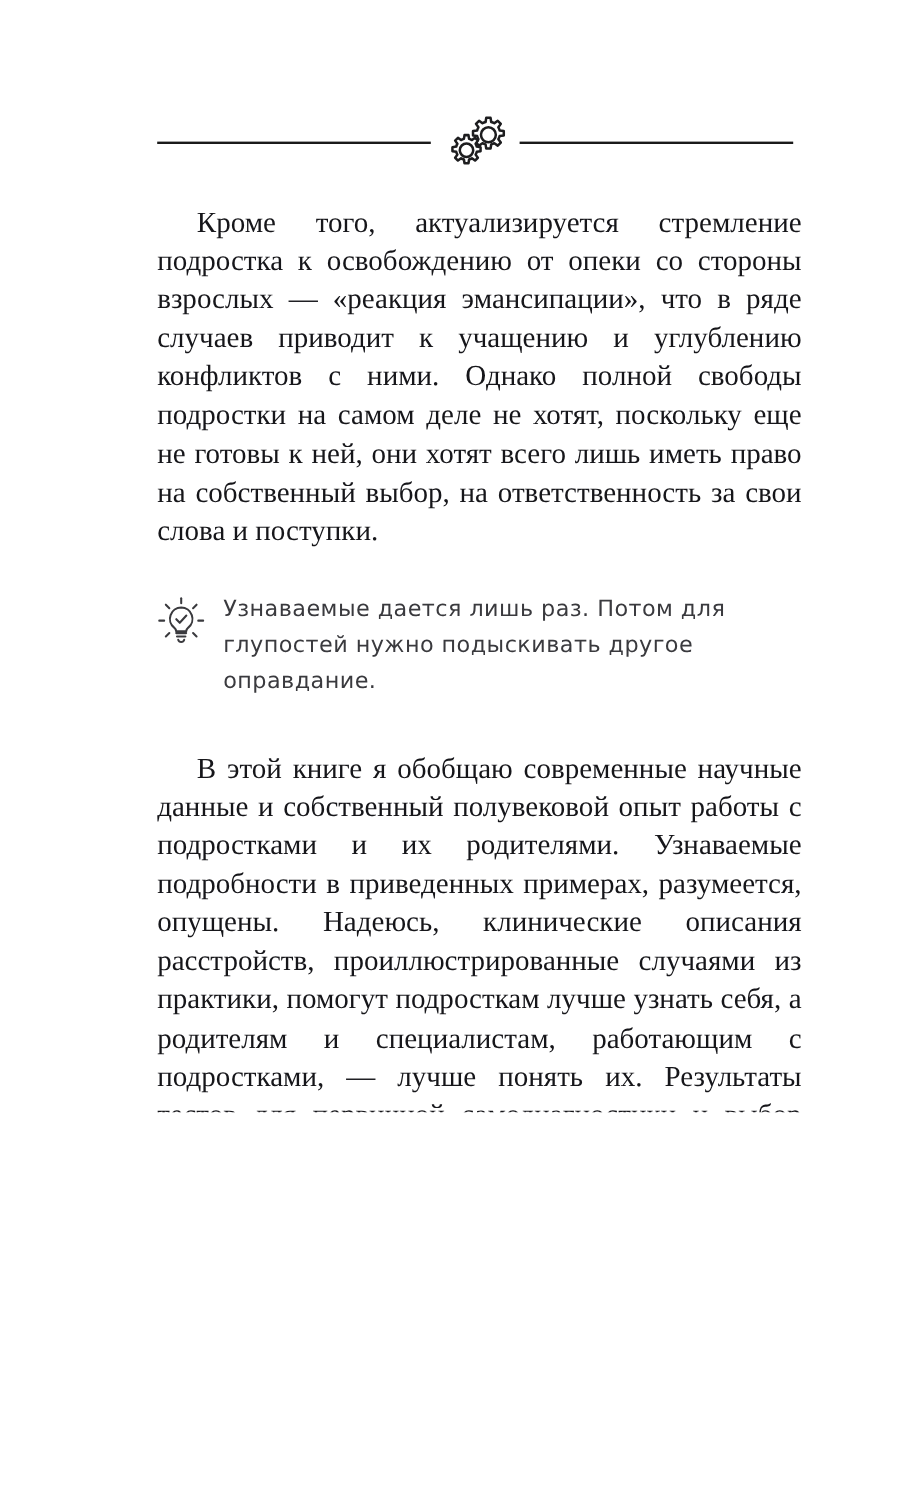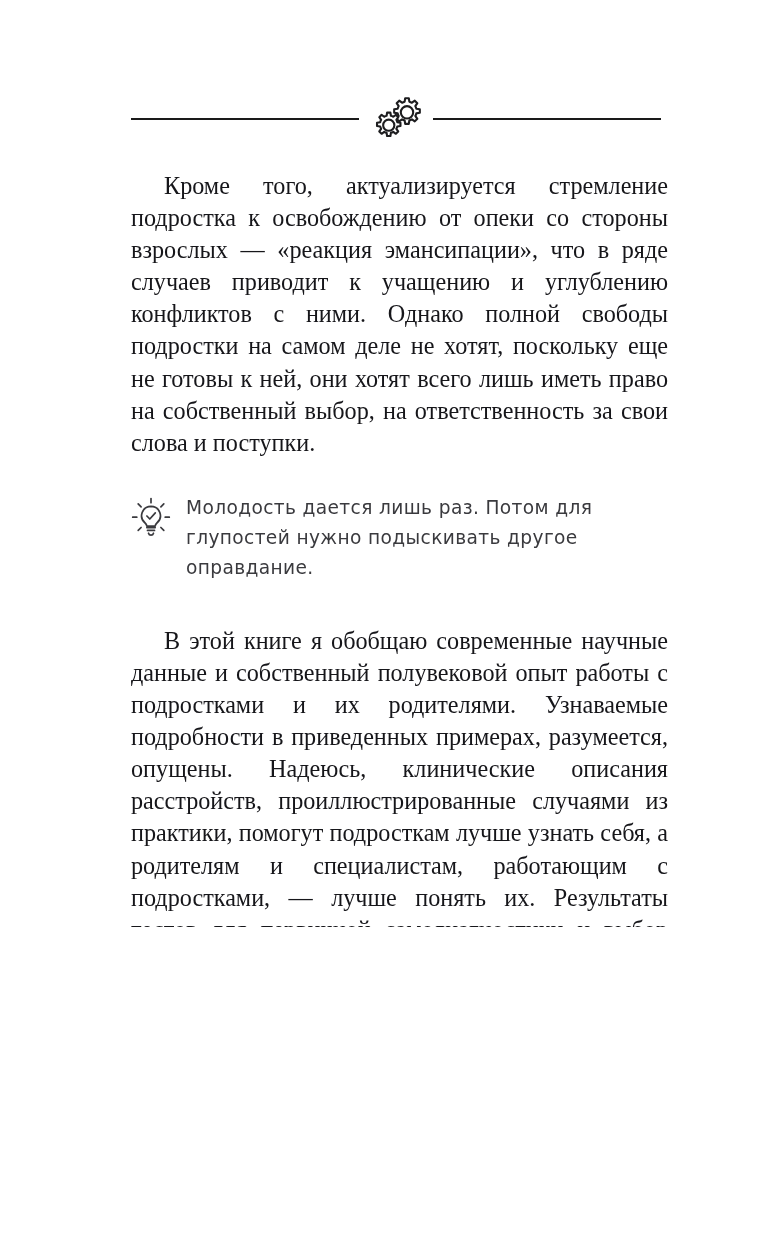--- a/index.html
+++ b/index.html
@@ -142,21 +142,21 @@
             <path d="M20 1.6 l0 4.1"></path>
             <path d="M7.2 6.9 l2.9 2.9"></path>
             <path d="M32.8 6.9 l-2.9 2.9"></path>
             <path d="M1.7 20.2 l4.1 0"></path>
             <path d="M38.3 20.2 l-4.1 0"></path>
             <path d="M7.2 33.4 l2.9 -2.9"></path>
             <path d="M32.8 33.4 l-2.9 -2.9"></path>
           </g>
         </svg>
       </span>
-      <div class="callout-text">Молодость дается лишь раз. Потом для глупостей нужно подыскивать другое оправдание.</div>
+      <div class="callout-text">Узнаваемые дается лишь раз. Потом для глупостей нужно подыскивать другое оправдание.</div>
     </div>
 
     <div class="spacer-after-callout"></div>
 
     <p class="body">В этой книге я обобщаю современные научные данные и собственный полувековой опыт работы с подростками и их родителями. Узнаваемые подробности в приведенных примерах, разумеется, опущены. Надеюсь, клинические описания расстройств, проиллюстрированные случаями из практики, помогут подросткам лучше узнать себя, а родителям и специалистам, работающим с подростками, — лучше понять их. Результаты тестов для первичной самодиагностики и выбор психокоррекционных упражнений желательно обсудить со специалистом. Можно писать мне на адрес star.39@mail.ru.</p>
 
   </div>
 
 </div>
 

